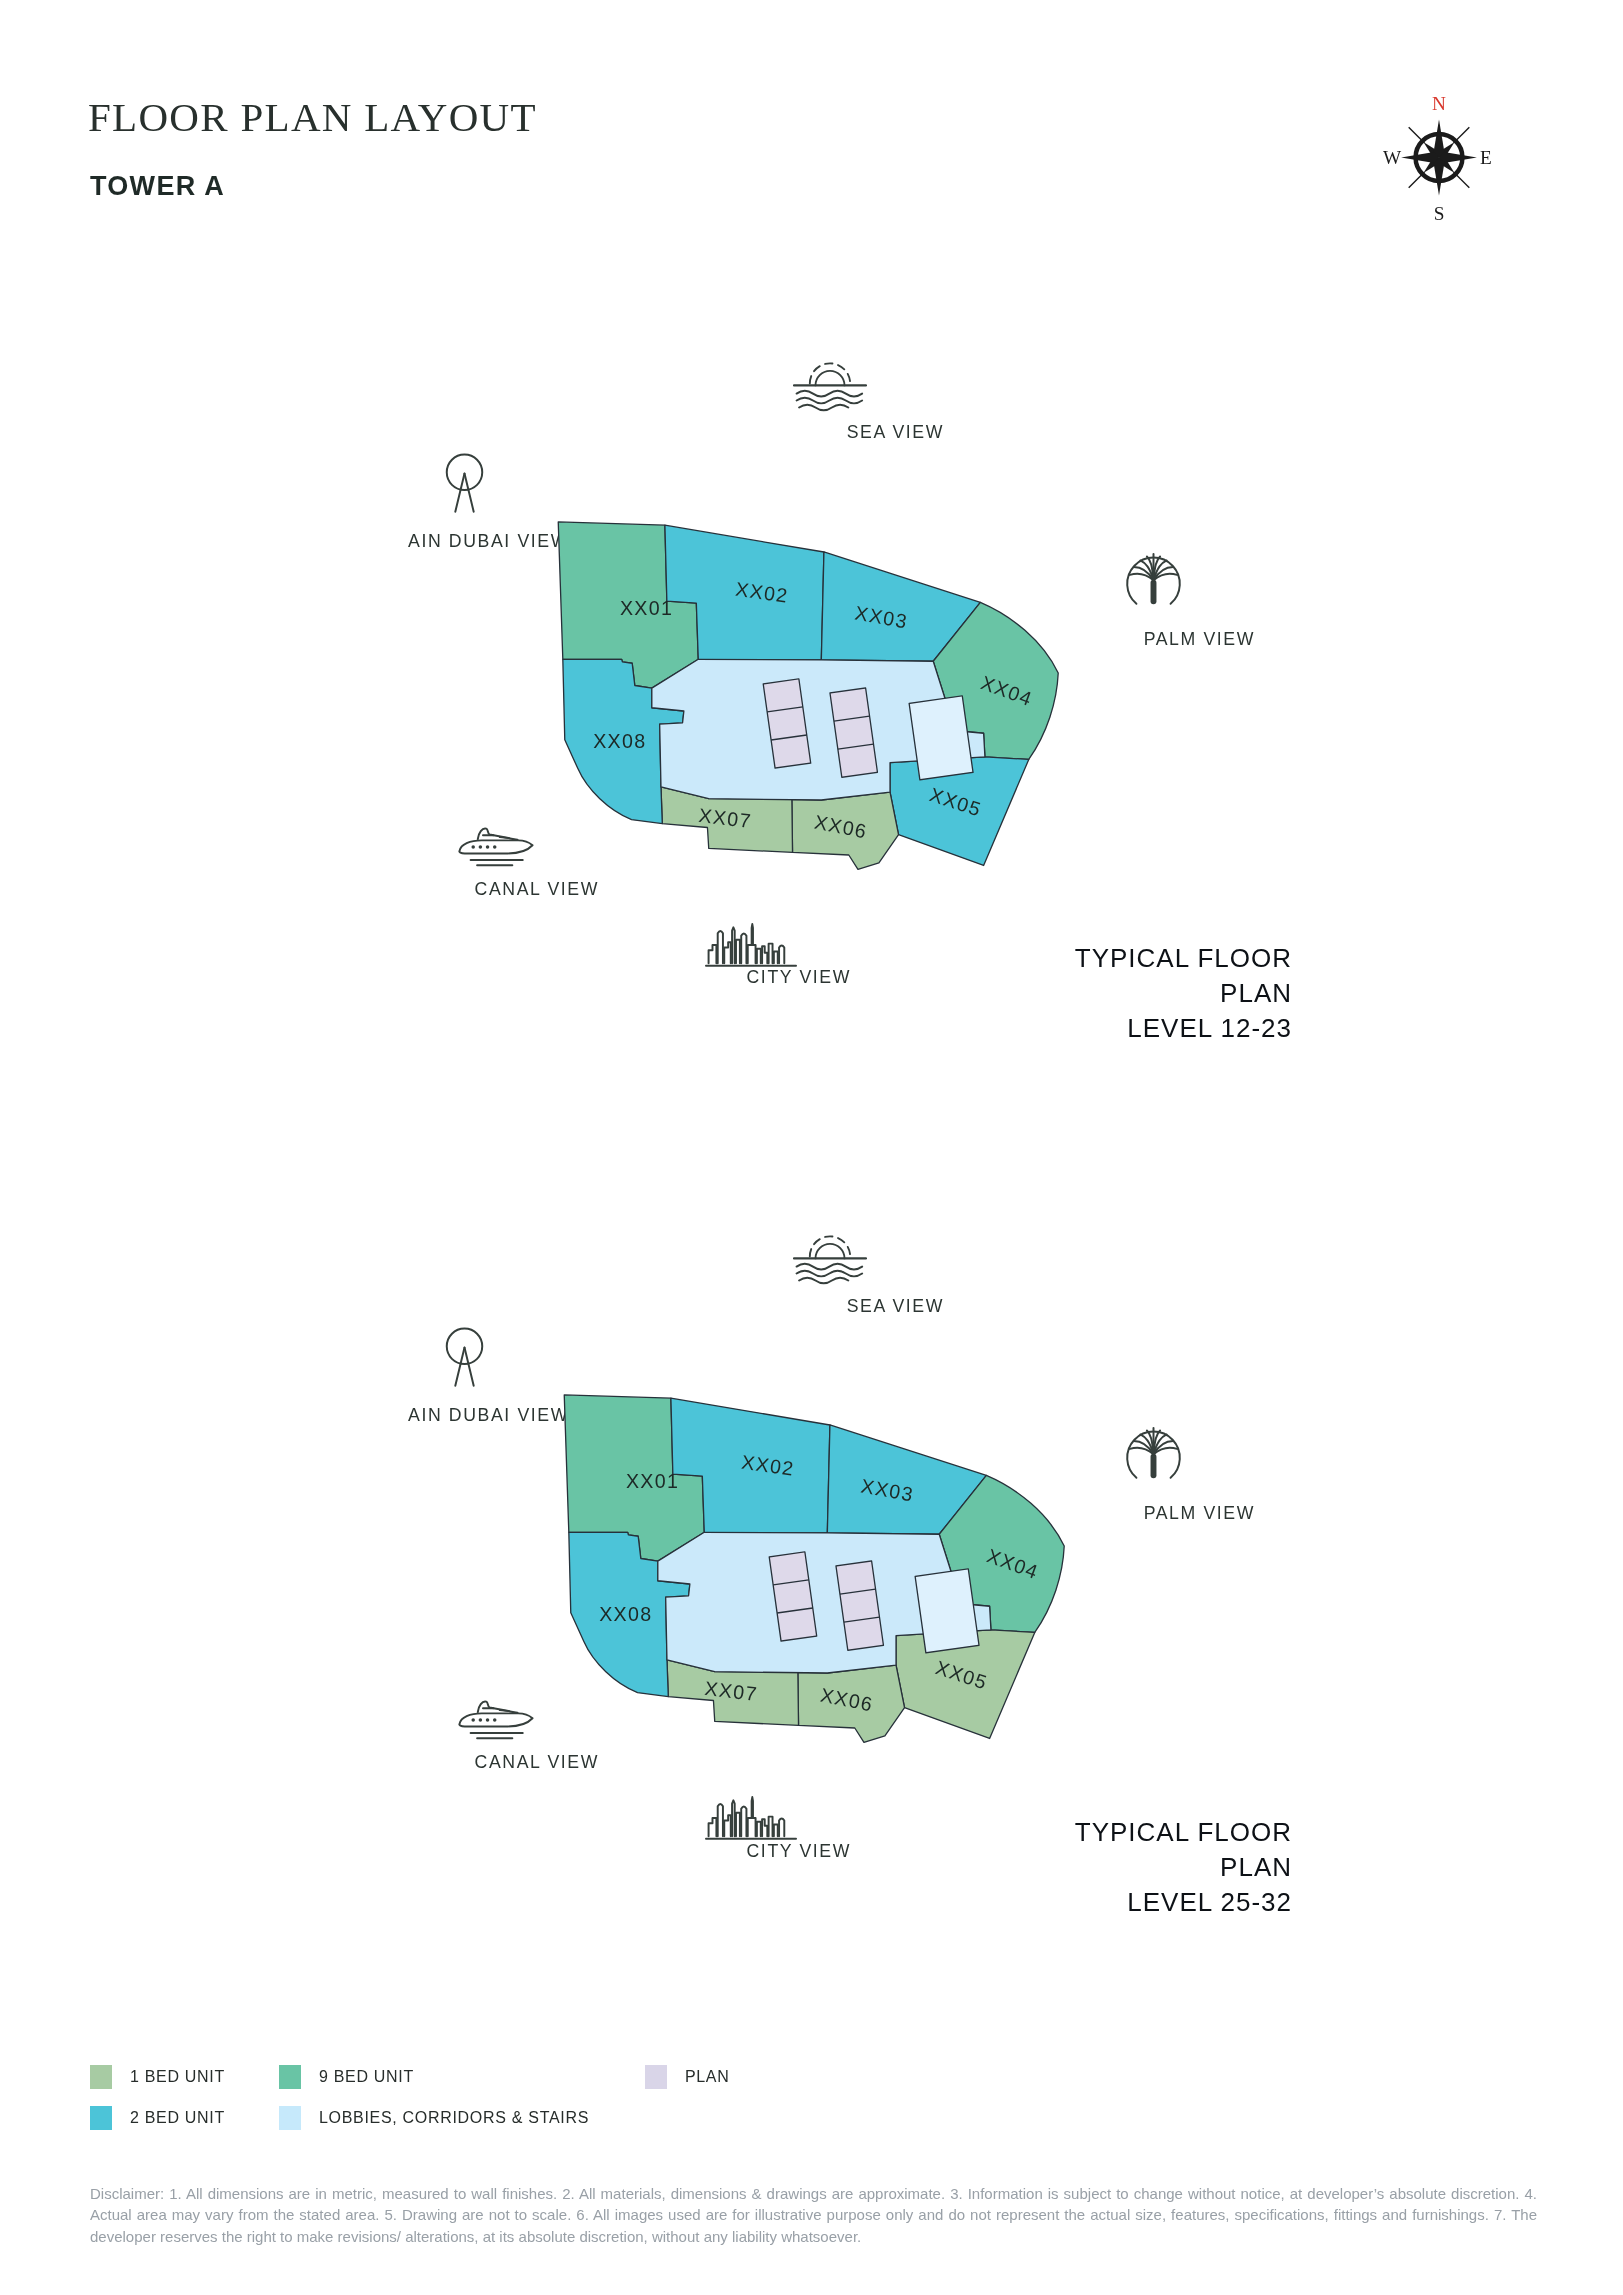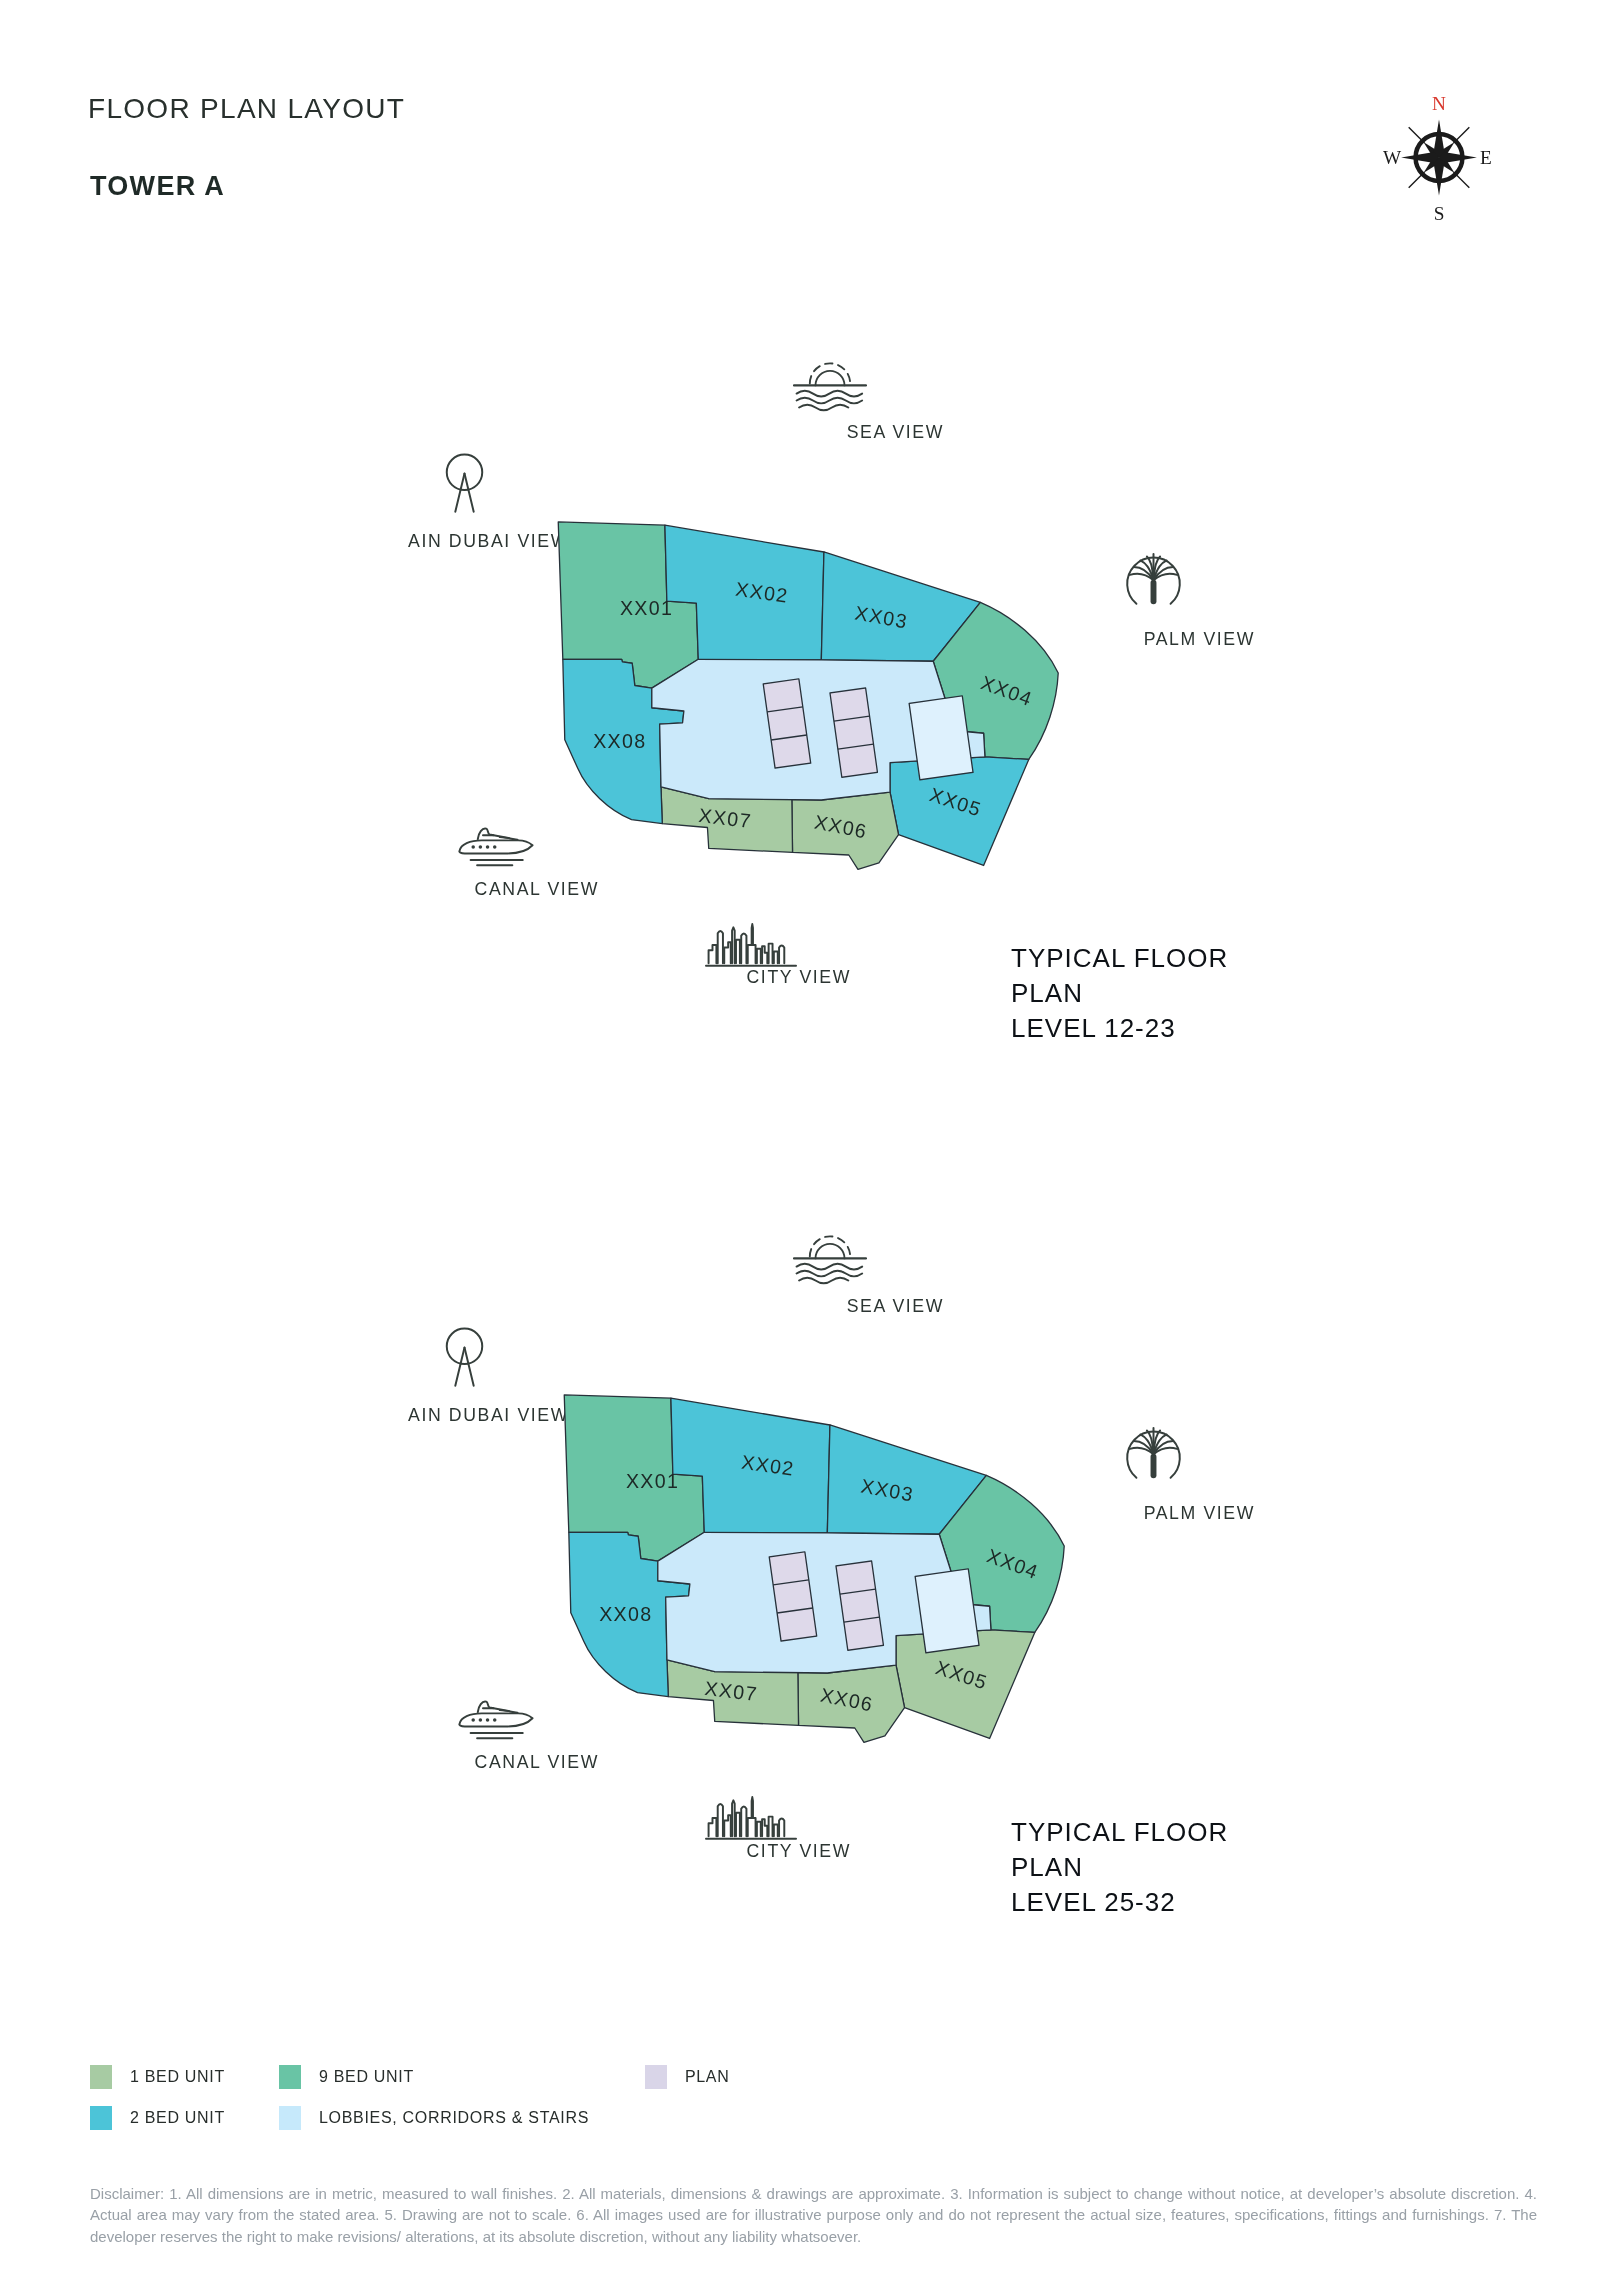--- a/index.html
+++ b/index.html
@@ -1,22 +1,22 @@
 <!DOCTYPE html>
 <html style="font-size:10.5px"><head>
 <meta charset="utf-8">
 <style>
   html,body{margin:0;padding:0;}
   body{width:1623px;height:2295px;background:#ffffff;position:relative;overflow:hidden;
        font-family:"Liberation Sans", sans-serif;}
   .abs{position:absolute;}
-  .page-title{font-family:Liberation Sans, sans-serif;font-size:28px;letter-spacing:1.3px;color:#28302d;font-weight:400;}
+  .page-title{font-family:Liberation Serif, serif;font-size:41px;letter-spacing:1.3px;color:#28302d;font-weight:400;}
   .tower{font-size:27px;font-weight:700;letter-spacing:1.3px;color:#1f2a27;}
   .viewlabel{font-size:17.7px;letter-spacing:1.6px;color:#2c3532;text-align:right;width:203px;}
-  .caption{width:281px;text-align:left;font-size:26px;letter-spacing:1px;color:#0d1116;line-height:35px;}
+  .caption{width:281px;text-align:right;font-size:26px;letter-spacing:1px;color:#0d1116;line-height:35px;}
   .legend-cell{display:flex;align-items:center;}
   .swatch{width:21.6px;height:23.6px;flex:0 0 21.6px;}
   .legend-label{margin-left:18.3px;font-size:16px;letter-spacing:0.7px;color:#272d2b;white-space:nowrap;}
   .disclaimer{width:1447px;font-size:15px;line-height:1.42;color:#99a0a7;text-align:justify;}
   .unit{stroke:#27313a;stroke-width:2;stroke-linejoin:round;}
   .unitlabel{font-size:30px;letter-spacing:2px;fill:#1d2926;text-anchor:middle;}
   .ico{stroke:#363f3c;fill:none;stroke-width:3;stroke-linecap:round;stroke-linejoin:round;}
   .compass-letter{font-family:"Liberation Serif", serif;font-size:28px;fill:#1b1b1b;text-anchor:middle;}
 </style>
 </head>

